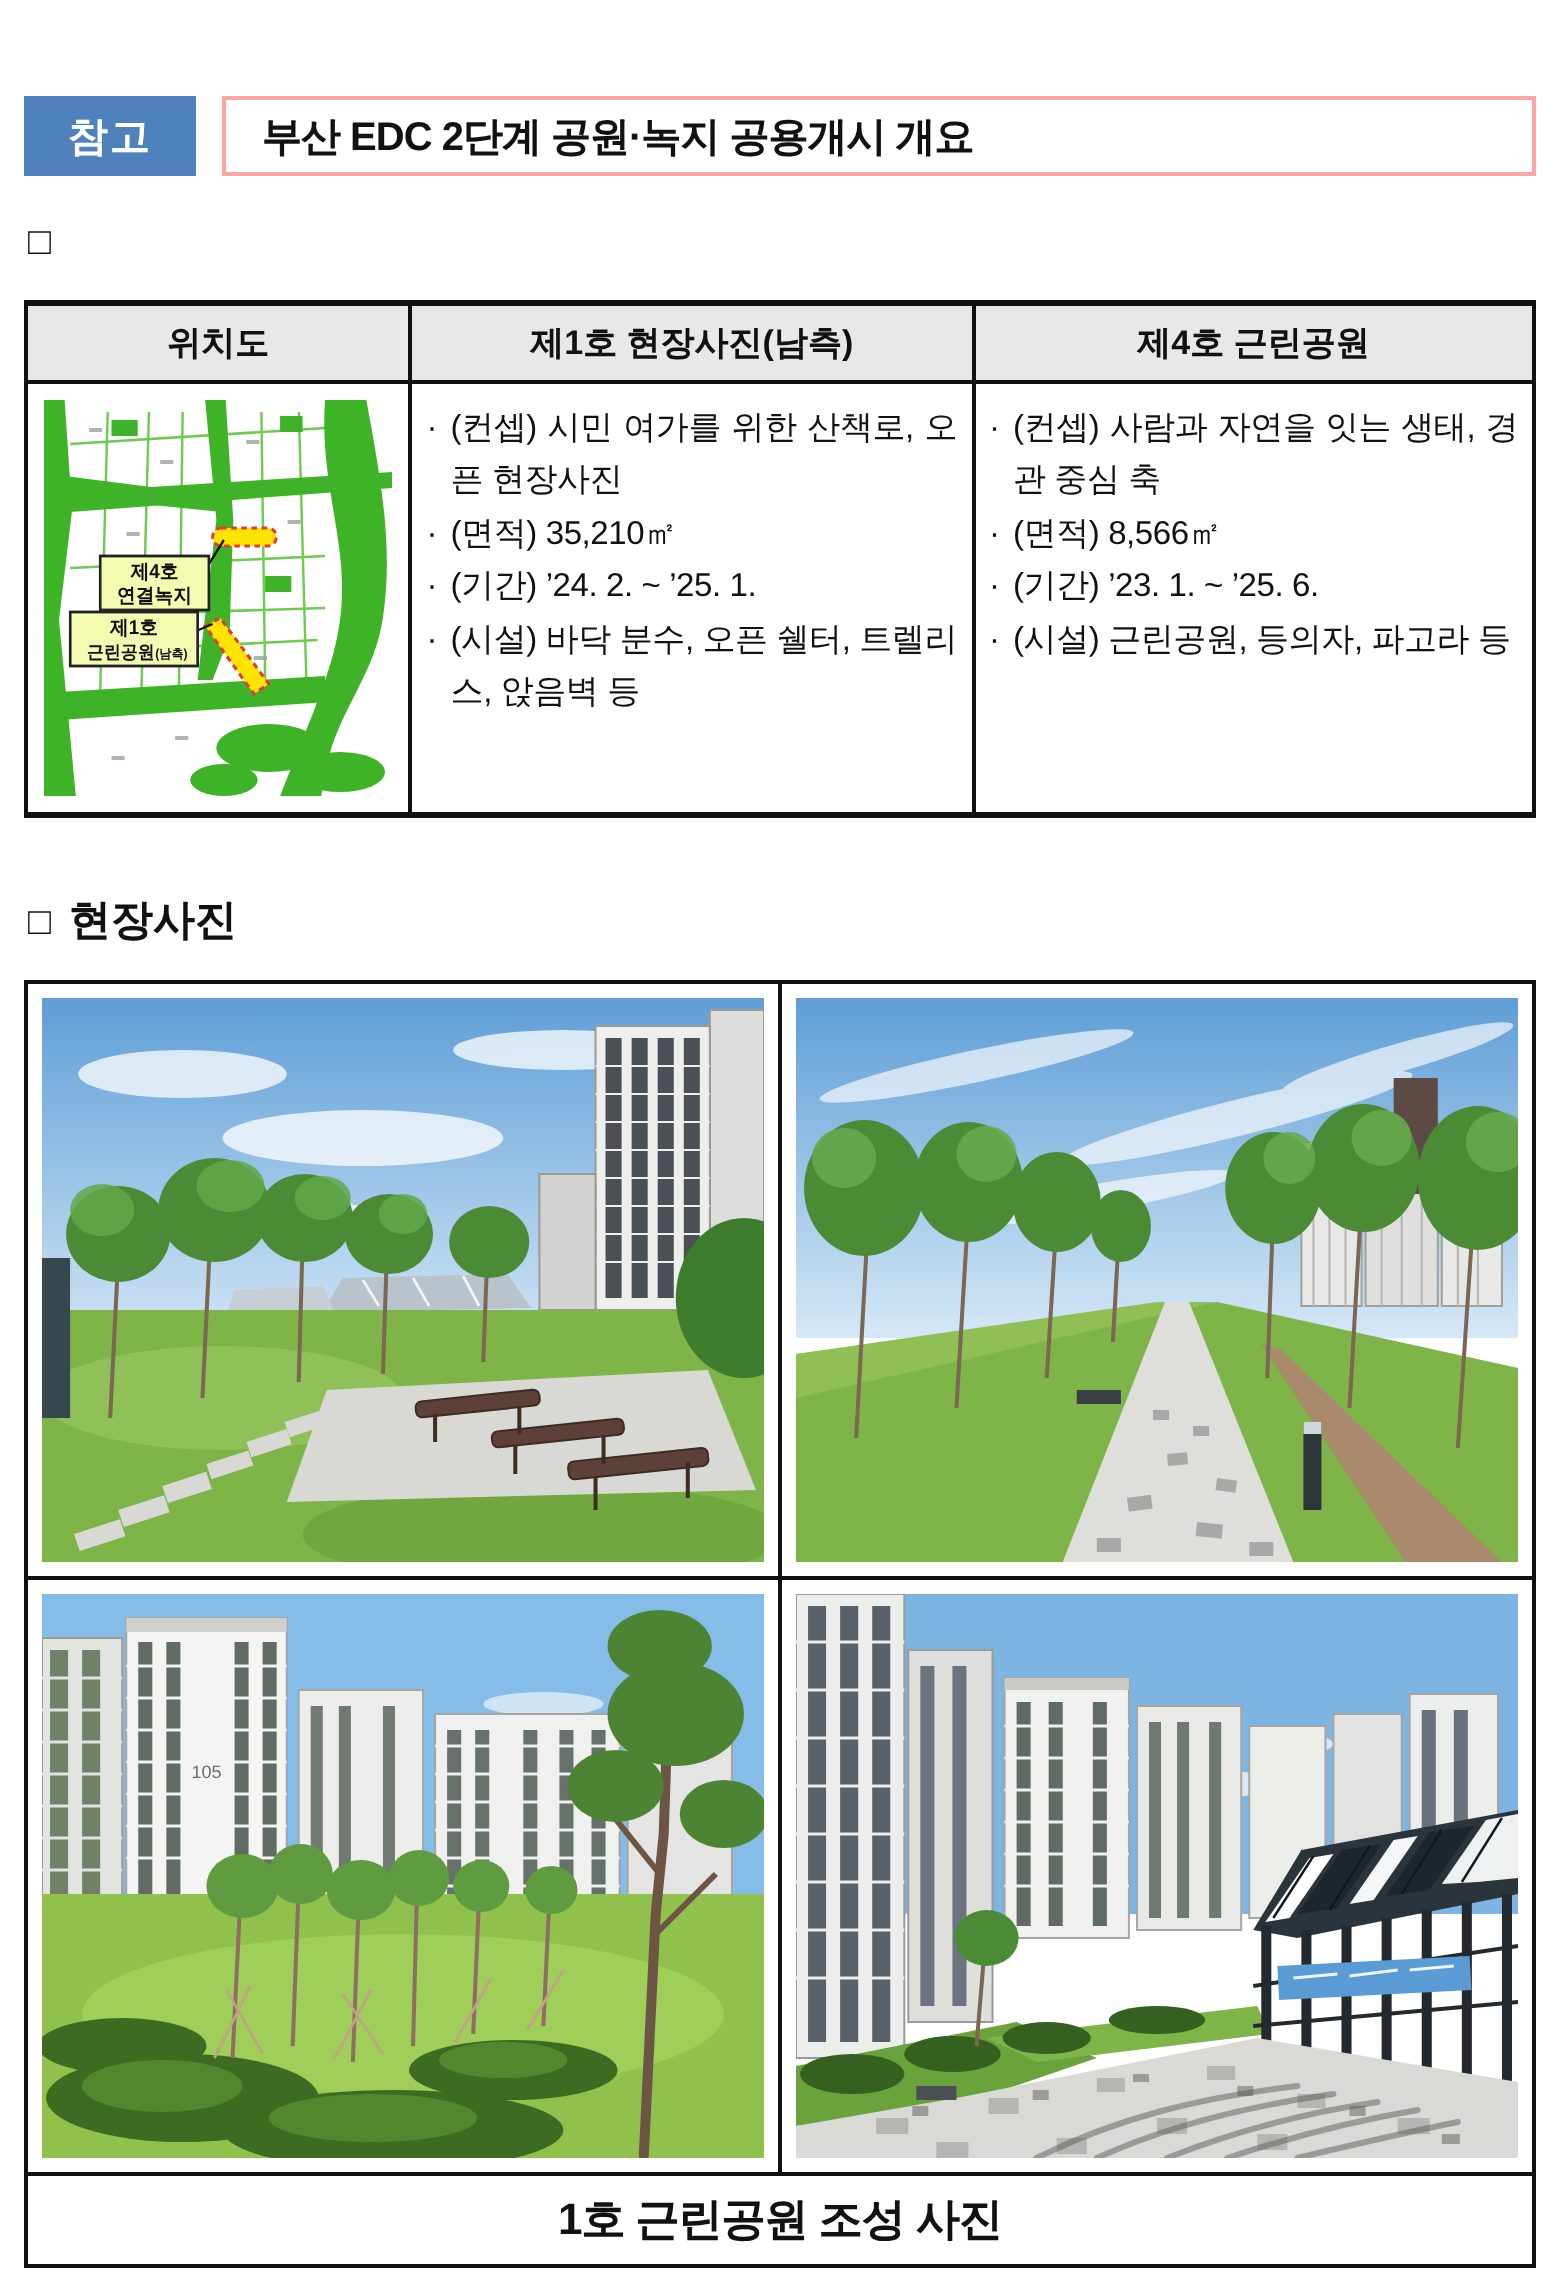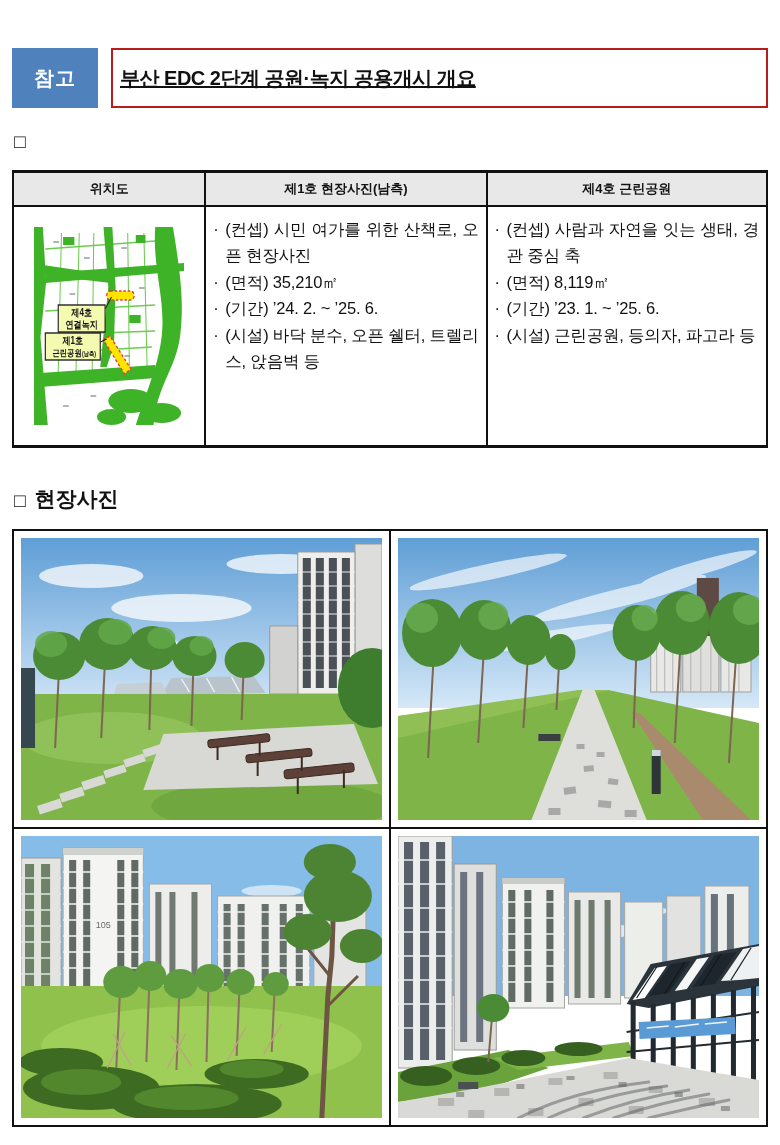--- a/index.html
+++ b/index.html
@@ -1,38 +1,38 @@
 <!DOCTYPE html>
 <html lang="ko"><head>
 <meta charset="utf-8">
 <style>
   html,body{margin:0;padding:0;background:#ffffff;}
   body{width:780px;height:1145px;font-family:"Liberation Sans","DejaVu Sans",sans-serif;color:#111;}
   .page{padding:48px 12px 0 12px;box-sizing:border-box;}
 
   
-  .header-row{display:flex;gap:13px;height:60px;}
+  .header-row{display:flex;gap:13px;height:40px;}
   .badge{width:86px;background:#4f81bd;color:#fff;font-size:20px;font-weight:bold;
          display:flex;align-items:center;justify-content:center;letter-spacing:1px;flex:none;}
-  .title-box{flex:1;border:2px solid #b91c1c;display:flex;align-items:center;
-             padding-left:7px;font-size:20px;font-weight:bold;letter-spacing:-0.5px;text-decoration:underline;}
+  .title-box{flex:1;border:2px solid #fca5a5;display:flex;align-items:center;
+             padding-left:18px;font-size:20px;font-weight:bold;letter-spacing:-0.5px;}
 
   
   .section{display:flex;align-items:center;gap:9px;font-size:21px;font-weight:bold;margin:0;}
   .sec1{margin:23px 0 20px 2px;}
   .sec2{margin:37px 0 16px 2px;}
   .sq{font-weight:normal;font-size:19px;line-height:1;position:relative;top:1px;}
 
   
   table.ovr{width:100%;border-collapse:collapse;table-layout:fixed;}
   table.ovr th{background:#e8e8e8;border:2px solid #111;border-top:3px solid #111;
-               font-size:13px;font-weight:bold;padding:7px 12px;}
+               font-size:17px;font-weight:bold;padding:7px 12px;}
   table.ovr td{border:2px solid #111;border-bottom:3px solid #111;vertical-align:top;}
   col.c-map{width:25.5%;} col.c-a{width:37.3%;} col.c-b{width:37.2%;}
-  td.map-cell{padding:20px;}
+  td.map-cell{padding:8px;}
   td.info-cell{padding:9px 7px 6px 7px;font-size:16.5px;line-height:1.6;}
   .item{display:flex;}
   .bdot{width:12px;flex:none;}
   .itext{flex:1;text-align:justify;letter-spacing:-0.2px;}
   .map-svg{display:block;width:100%;height:198px;}
 
   
   table.photos{width:100%;border-collapse:collapse;table-layout:fixed;}
   table.photos td{border:2.5px solid #111;padding:7px;background:#fff;}
   .photo{display:block;width:100%;height:282px;}
@@ -139,36 +139,36 @@
           <div class="item">
               <span class="bdot">·</span>
               <span class="itext">(컨셉) 시민 여가를 위한 산책로, 오픈 현장사진</span>
             </div>
           <div class="item">
               <span class="bdot">·</span>
               <span class="itext">(면적) 35,210㎡</span>
             </div>
           <div class="item">
               <span class="bdot">·</span>
-              <span class="itext">(기간) ’24. 2. ~ ’25. 6.</span>
+              <span class="itext">(기간) ’24. 2. ~ ’25. 1.</span>
             </div>
           <div class="item">
               <span class="bdot">·</span>
               <span class="itext">(시설) 바닥 분수, 오픈 쉘터, 트렐리스, 앉음벽 등</span>
             </div>
         </td>
 
         <td class="info-cell">
           <div class="item">
               <span class="bdot">·</span>
               <span class="itext">(컨셉) 사람과 자연을 잇는 생태, 경관 중심 축</span>
             </div>
           <div class="item">
               <span class="bdot">·</span>
-              <span class="itext">(면적) 8,119㎡</span>
+              <span class="itext">(면적) 8,566㎡</span>
             </div>
           <div class="item">
               <span class="bdot">·</span>
               <span class="itext">(기간) ’23. 1. ~ ’25. 6.</span>
             </div>
           <div class="item">
               <span class="bdot">·</span>
               <span class="itext">(시설) 근린공원, 등의자, 파고라 등</span>
             </div>
         </td>
@@ -621,16 +621,21 @@
             <path d="M120,282 C160,262 200,252 250,246" fill="none"></path>
             <path d="M150,282 C185,266 225,256 268,250" fill="none"></path>
             <path d="M185,282 C215,270 250,260 290,254" fill="none"></path>
             <path d="M215,282 C245,272 275,264 310,258" fill="none"></path>
             <path d="M250,282 C275,276 300,270 330,264" fill="none"></path>
           </g>
           <rect x="60" y="246" width="20" height="7" fill="#4a4f52"></rect>
         </svg>
       </td>
     </tr>
+    <tr>
+      <td colspan="2" class="caption-cell">
+        <div class="caption">1호 근린공원 조성 사진</div>
+      </td>
+    </tr>
   </tbody>
     </table>
 
 </div>
 
 </body></html>

